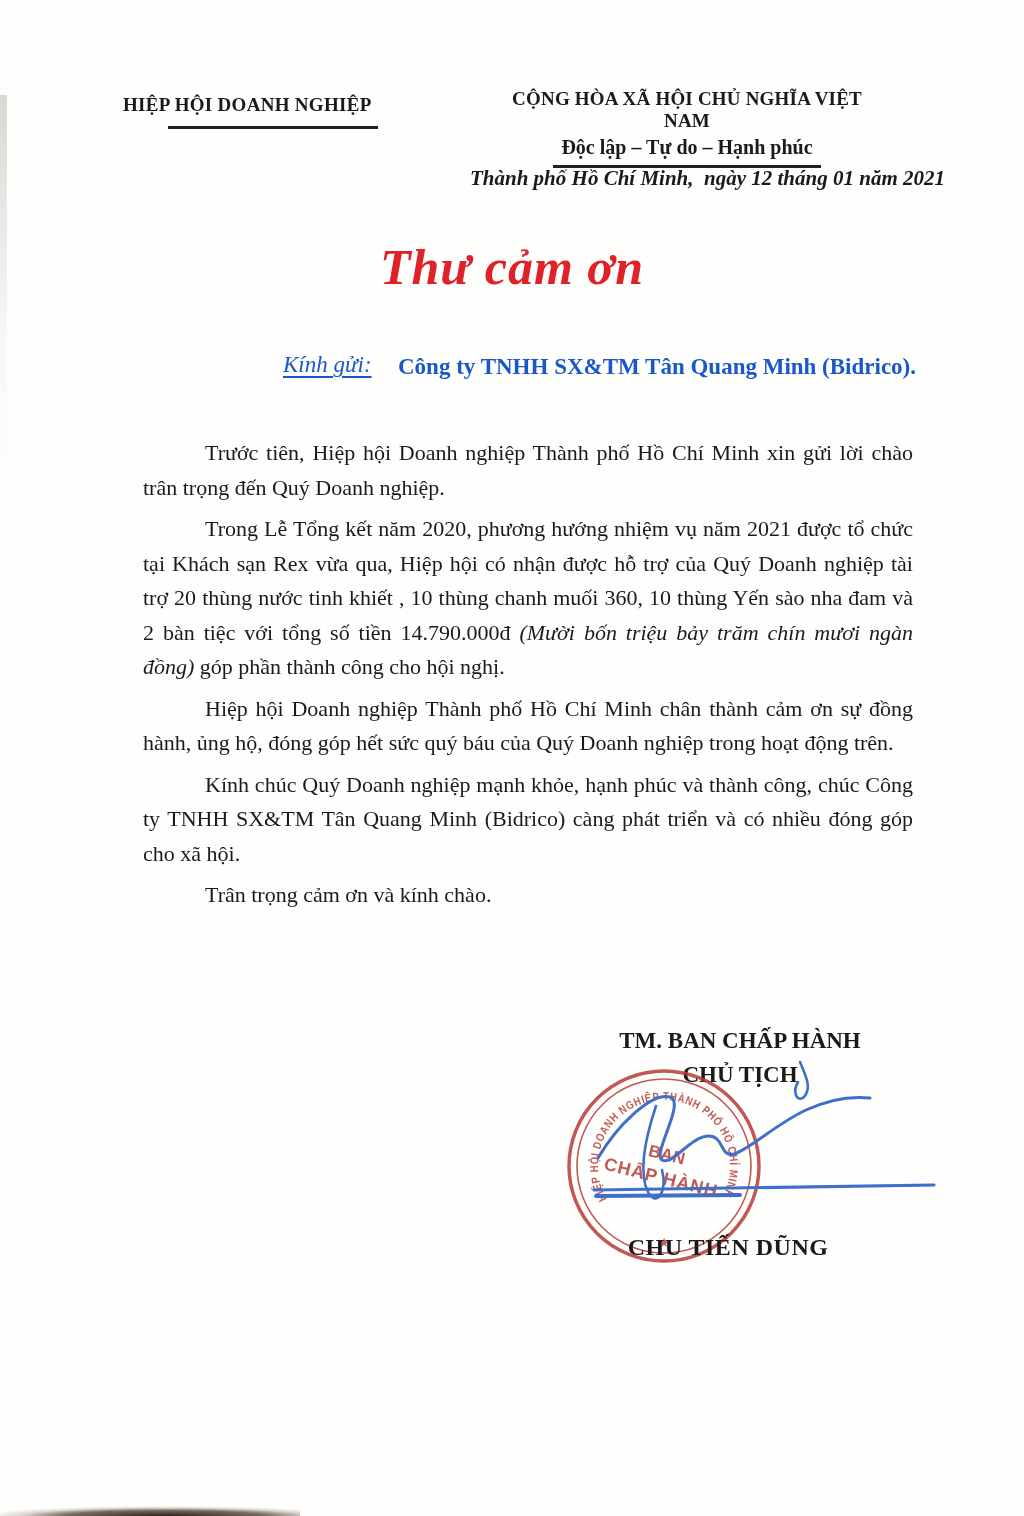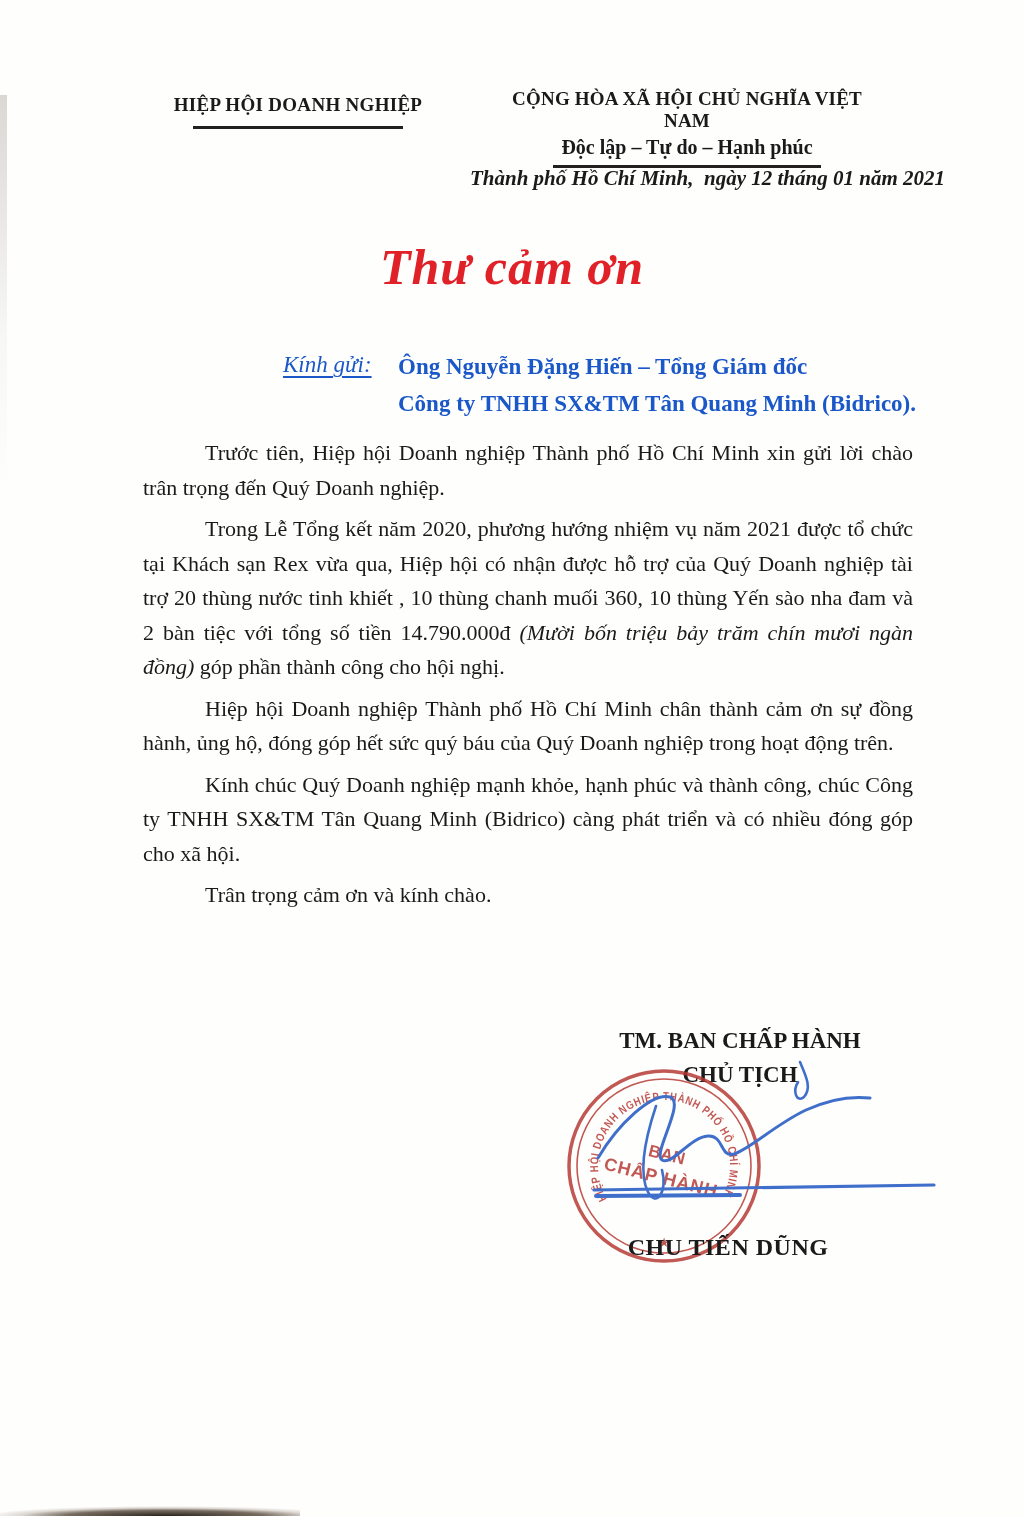--- a/index.html
+++ b/index.html
@@ -1,21 +1,21 @@
 <!DOCTYPE html>
 <html><head>
 <meta charset="utf-8">
 <style>
   html,body{margin:0;padding:0;background:#d8d8d8;}
   .page{
     position:relative; width:1024px; height:1516px; background:#fefefd;
     font-family:"Liberation Serif","DejaVu Serif",serif; color:#1a1a1a;
     overflow:hidden; margin:0 auto;
   }
-  .hdr-left{position:absolute; left:148px; top:92px; width:300px; text-align:center;
+  .hdr-left{position:absolute; left:123px; top:92px; width:300px; 
     font-weight:bold; font-size:19px; line-height:26px; letter-spacing:.3px;}
   .hdr-left-rule{width:210px; height:3px; background:#23211f; margin:8px auto 0 auto;}
   .hdr-right{position:absolute; left:487px; top:88px; width:400px; text-align:center;}
   .hdr-right .l1{font-weight:bold; font-size:19px; letter-spacing:.2px;}
   .hdr-right .l2{font-weight:bold; font-size:20px; margin-top:4px;}
   .hdr-right-rule{width:268px; height:2.5px; background:#23211f; margin:6px auto 0 auto;}
   .dateline{position:absolute; left:470px; top:166px; width:470px; text-align:center;
     font-style:italic; font-weight:bold; font-size:21px; white-space:pre;}
   .title{position:absolute; left:0; top:238px; width:1024px; text-align:center;
     font-size:50px; font-weight:bold; font-style:italic; letter-spacing:1px;}
@@ -62,21 +62,20 @@
     <div class="l2">Độc lập – Tự do – Hạnh phúc</div>
     <div class="hdr-right-rule"></div>
   </div>
 
   <div class="dateline">Thành phố Hồ Chí Minh,  ngày 12 tháng 01 năm 2021</div>
 
   <div class="title" style="color:#e02128;">Thư cảm ơn</div>
 
   <div class="salutation-label" style="color:#1a57c8;">Kính gửi:</div>
   <div class="recipient" style="color:#1a57c8;">
-    <div>Ông Nguyễn Đặng Hiến – Tổng Giám đốc</div>
     <div>Công ty TNHH SX&amp;TM Tân Quang Minh (Bidrico).</div>
   </div>
 
   <div class="body-text">
     <p>Trước tiên, Hiệp hội Doanh nghiệp Thành phố Hồ Chí Minh xin gửi lời chào trân trọng đến Quý Doanh nghiệp.</p>
     <p><span>Trong Lễ Tổng kết năm 2020, phương hướng nhiệm vụ năm 2021 được tổ chức tại Khách sạn Rex vừa qua, Hiệp hội có nhận được hỗ trợ của Quý Doanh nghiệp tài trợ 20 thùng nước tinh khiết , 10 thùng chanh muối 360, 10 thùng Yến sào nha đam và 2 bàn tiệc với tổng số tiền 14.790.000đ </span><span style="font-style:italic;">(Mười bốn triệu bảy trăm chín mươi ngàn đồng)</span><span> góp phần thành công cho hội nghị.</span></p>
     <p>Hiệp hội Doanh nghiệp Thành phố Hồ Chí Minh chân thành cảm ơn sự đồng hành, ủng hộ, đóng góp hết sức quý báu của Quý Doanh nghiệp trong hoạt động trên.</p>
     <p>Kính chúc Quý Doanh nghiệp mạnh khỏe, hạnh phúc và thành công, chúc Công ty TNHH SX&amp;TM Tân Quang Minh (Bidrico) càng phát triển và có nhiều đóng góp cho xã hội.</p>
     <p>Trân trọng cảm ơn và kính chào.</p>
   </div>

